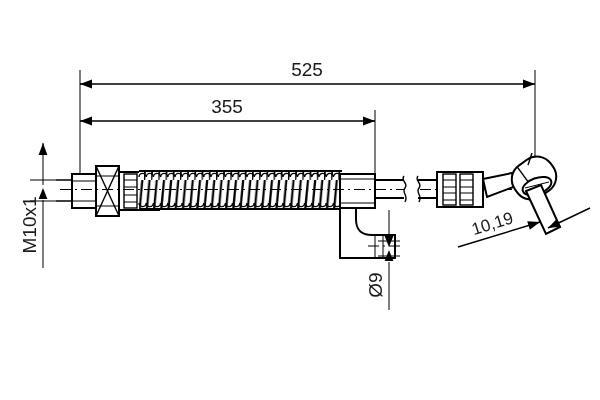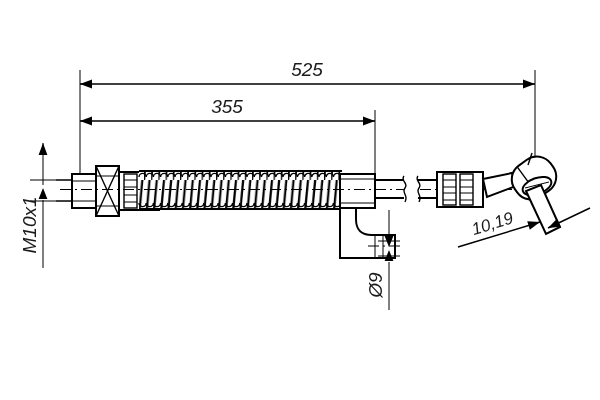--- a/index.html
+++ b/index.html
@@ -11,21 +11,20 @@
     width: 600px;
     height: 400px;
     font-family: "Liberation Sans", sans-serif;
     overflow: hidden;
   }
   #drawing-root {
     position: relative;
     width: 600px;
     height: 360px;
     background: #a3a3a3;
-    font-style: italic;
   }
   #tech-svg {
     display: block;
     width: 600px;
     height: 400px;
   }
   .dim-text {
     font-family: "Liberation Sans", sans-serif;
     font-size: 19px;
     fill: #1a1a1a;

